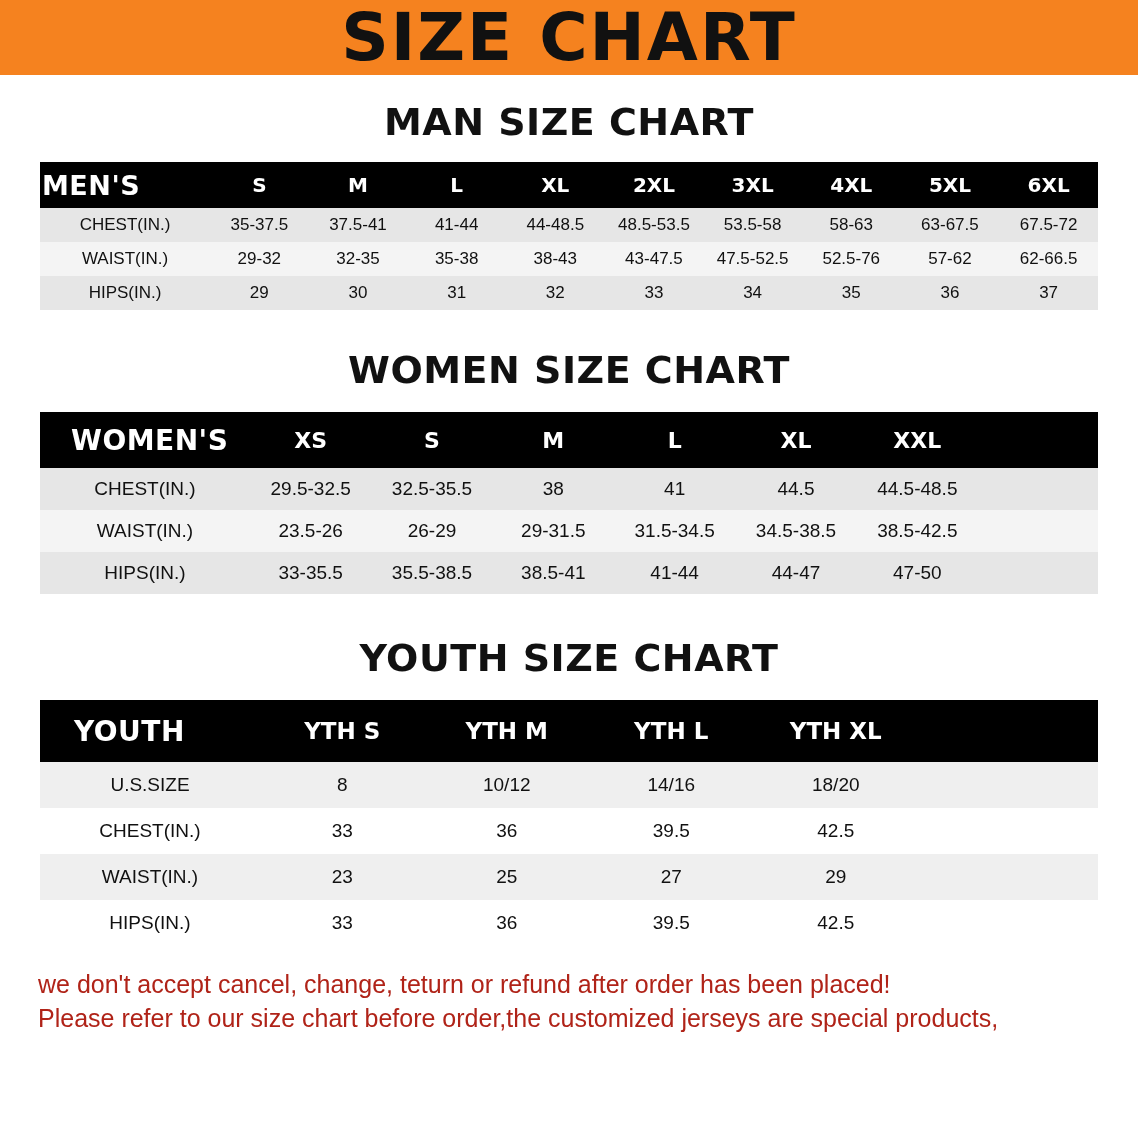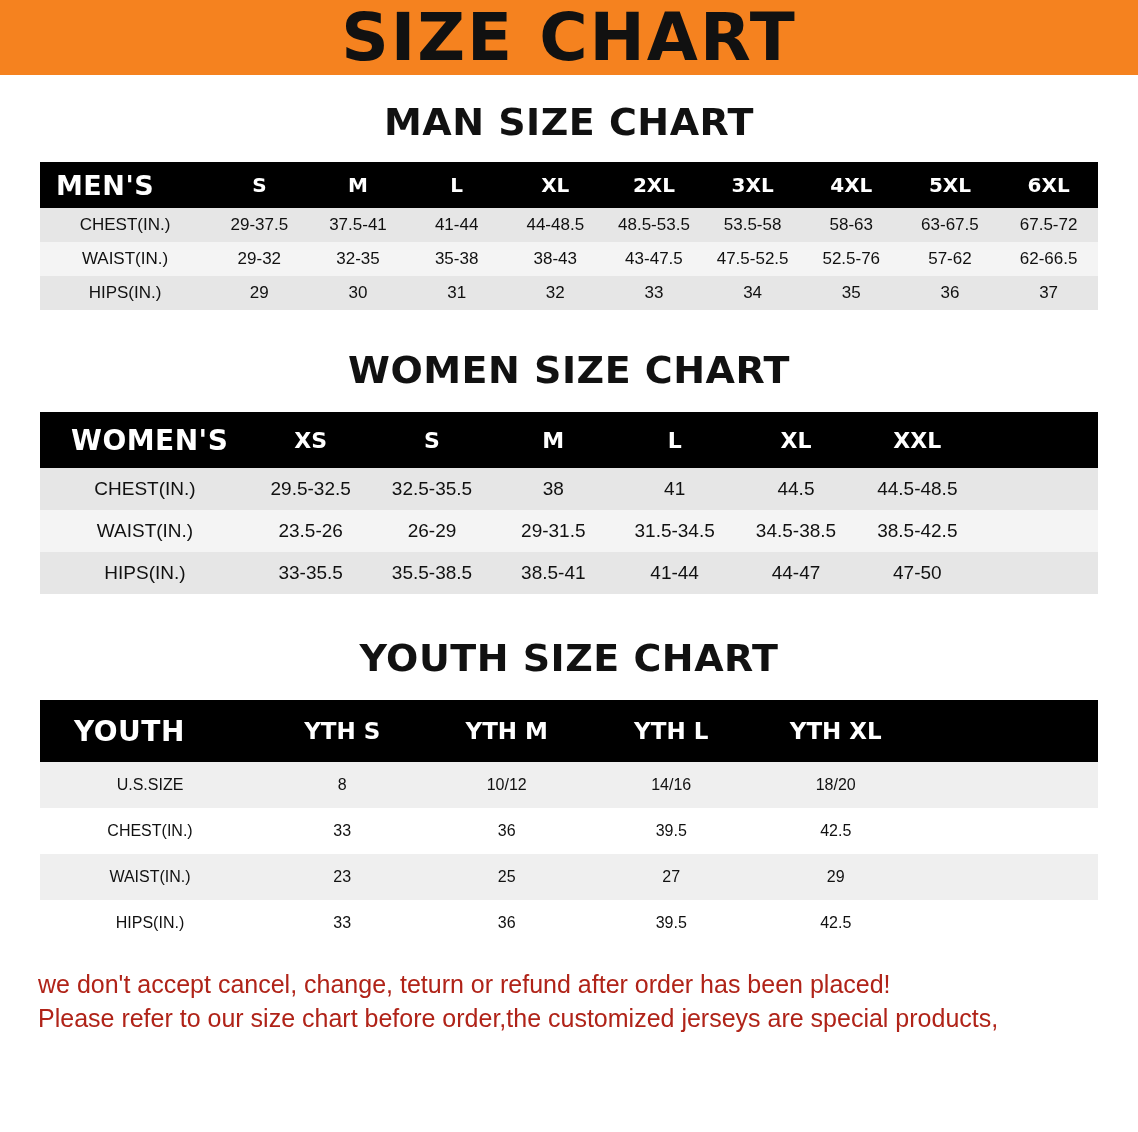--- a/index.html
+++ b/index.html
@@ -68,21 +68,21 @@
   .rowlabel {
     font-family: "Liberation Sans", sans-serif;
     color: #111111;
   }
 
   
   #men-table { margin-top: 18px; }
   #men-table thead th { height: 46px; font-size: 20px; }
   #men-table thead th.corner {
     text-align: left;
-    padding-left: 16px;
+    padding-left: 2px;
     font-size: 27px;
     letter-spacing: 0.5px;
   }
   #men-table tbody tr { height: 34px; }
   #men-table tbody td { font-size: 17px; }
   #men-table tbody td.rowlabel { font-size: 17px; }
   #men-table tbody tr:nth-child(odd) { background: #e6e6e6; }
   #men-table tbody tr:nth-child(even) { background: #f4f4f4; }
 
   
@@ -102,21 +102,21 @@
   
   #youth-table { margin-top: 20px; }
   #youth-table thead th { height: 62px; font-size: 23px; }
   #youth-table thead th.corner {
     text-align: left;
     padding-left: 34px;
     font-size: 28px;
     letter-spacing: 0.5px;
   }
   #youth-table tbody tr { height: 46px; }
-  #youth-table tbody td { font-size: 16px; }
+  #youth-table tbody td { font-size: 19px; }
   #youth-table tbody tr:nth-child(odd) { background: #efefef; }
   #youth-table tbody tr:nth-child(even) { background: #ffffff; }
 
   .note {
     margin: 22px 38px 0 38px;
     color: #B02318;
     font-family: "Liberation Sans", sans-serif;
     font-size: 25px;
     line-height: 1.35;
     text-align: left;
@@ -142,21 +142,21 @@
         <th>2XL</th>
         <th>3XL</th>
         <th>4XL</th>
         <th>5XL</th>
         <th>6XL</th>
       </tr>
     </thead>
     <tbody>
       <tr>
         <td class="rowlabel">CHEST(IN.)</td>
-        <td>29-37.5</td>
+        <td>35-37.5</td>
         <td>37.5-41</td>
         <td>41-44</td>
         <td>44-48.5</td>
         <td>48.5-53.5</td>
         <td>53.5-58</td>
         <td>58-63</td>
         <td>63-67.5</td>
         <td>67.5-72</td>
       </tr>
       <tr>

